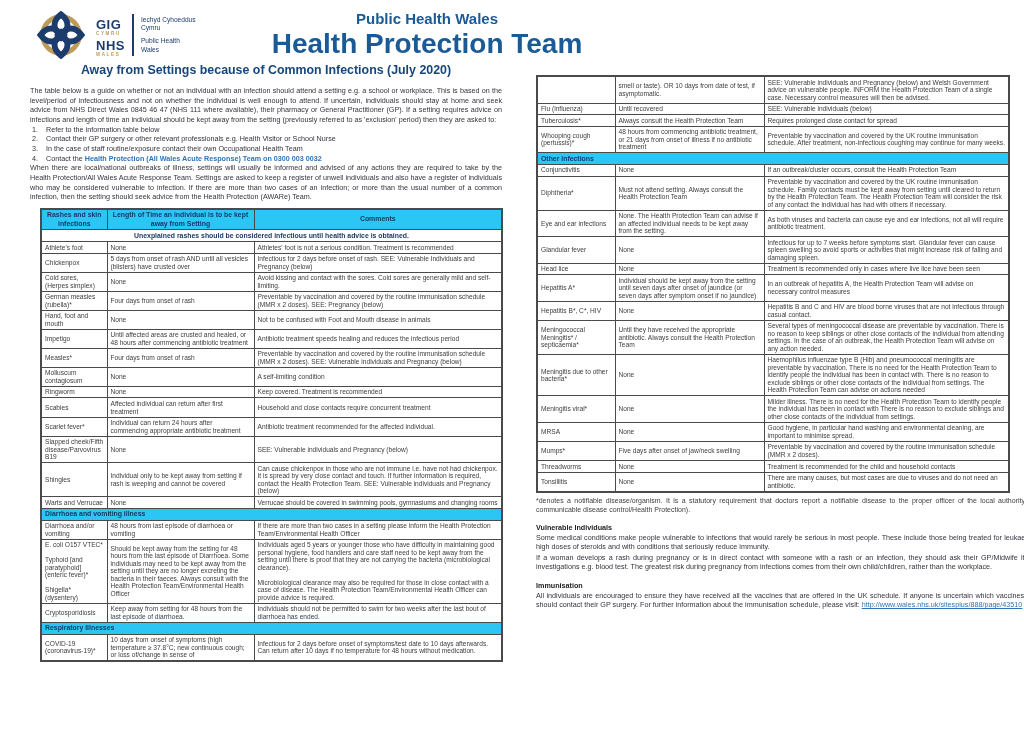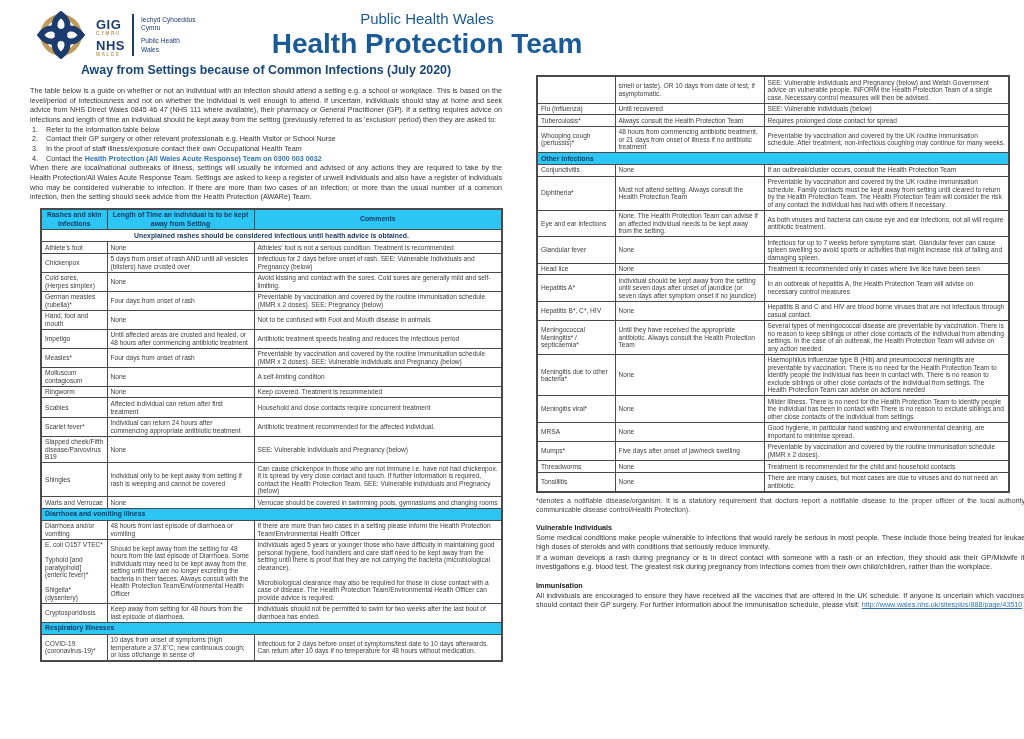--- a/index.html
+++ b/index.html
@@ -8,21 +8,21 @@
   
   .logo-wrap { position:absolute; left:34px; top:8px; height:54px; display:flex; align-items:center; }
   .knot { width:54px; height:54px; margin-right:8px; }
   .nhs-block { line-height:1; text-align:left; padding-right:7px;margin-top:8px; }
   .nhs-big { font-size:13px; font-weight:bold; color:#1d3c6e; letter-spacing:0.5px; }
   .nhs-small { font-size:4.6px; font-weight:bold; color:#bf9b5a; letter-spacing:1.6px; margin:1px 0 2px 0; }
   .vbar { width:2px; background:#1d3c6e; height:42px; }
   .welsh-block { font-size:6.6px; color:#1d3c6e; line-height:1.3; padding-left:7px; }
   .welsh-block .grp2 { margin-top:4px; }
   .title-block { position:absolute; left:262px; top:10px; width:330px; text-align:center; color:#1a5a96; }
-  .org-title { font-size:15px; font-weight:normal; }
+  .org-title { font-size:15px; font-weight:bold; }
   .team-title { font-size:28px; font-weight:bold; margin-top:1px; }
 
   
   .col-left { position:absolute; left:30px; top:63px; width:472px; }
   .doc-title { text-align:center; color:#17467a; font-weight:bold; font-size:12.4px; line-height:1.22; }
   .intro { margin-top:8px; font-size:7.2px; line-height:1.34; color:#33333d; text-align:justify; }
   .num-line { display:flex; text-align:left; }
   .num-line .num { width:14px; flex:0 0 14px; padding-left:2px; }
   .blue-bold { color:#2e74b5; font-weight:bold; }
 
@@ -93,21 +93,21 @@
       <div class="num-line">
         <span class="num">1.</span>
         <span>Refer to the information table below</span>
       </div>
       <div class="num-line">
         <span class="num">2.</span>
         <span>Contact their GP surgery or other relevant professionals e.g. Health Visitor or School Nurse</span>
       </div>
       <div class="num-line">
         <span class="num">3.</span>
-        <span>In the proof of staff illness/exposure contact their own Occupational Health Team</span>
+        <span>In the case of staff routine/exposure contact their own Occupational Health Team</span>
       </div>
       <div class="num-line">
         <span class="num">4.</span>
         <span><span>Contact the </span><span class="blue-bold">Health Protection (All Wales Acute Response) Team on 0300 003 0032</span></span>
       </div>
       <div>When there are local/national outbreaks of illness, settings will usually be informed and advised of any actions they are required to take by the Health Protection/All Wales Acute Response Team.  Settings are asked to keep a register of unwell individuals and also have a register of individuals who may be considered vulnerable to infection.  If there are more than two cases of an infection; or more than the usual number of a common infection, then the setting should seek advice from the Health Protection (AWARe) Team.</div>
     </div>
 
     <table class="inf" id="left-table">
       <colgroup>

